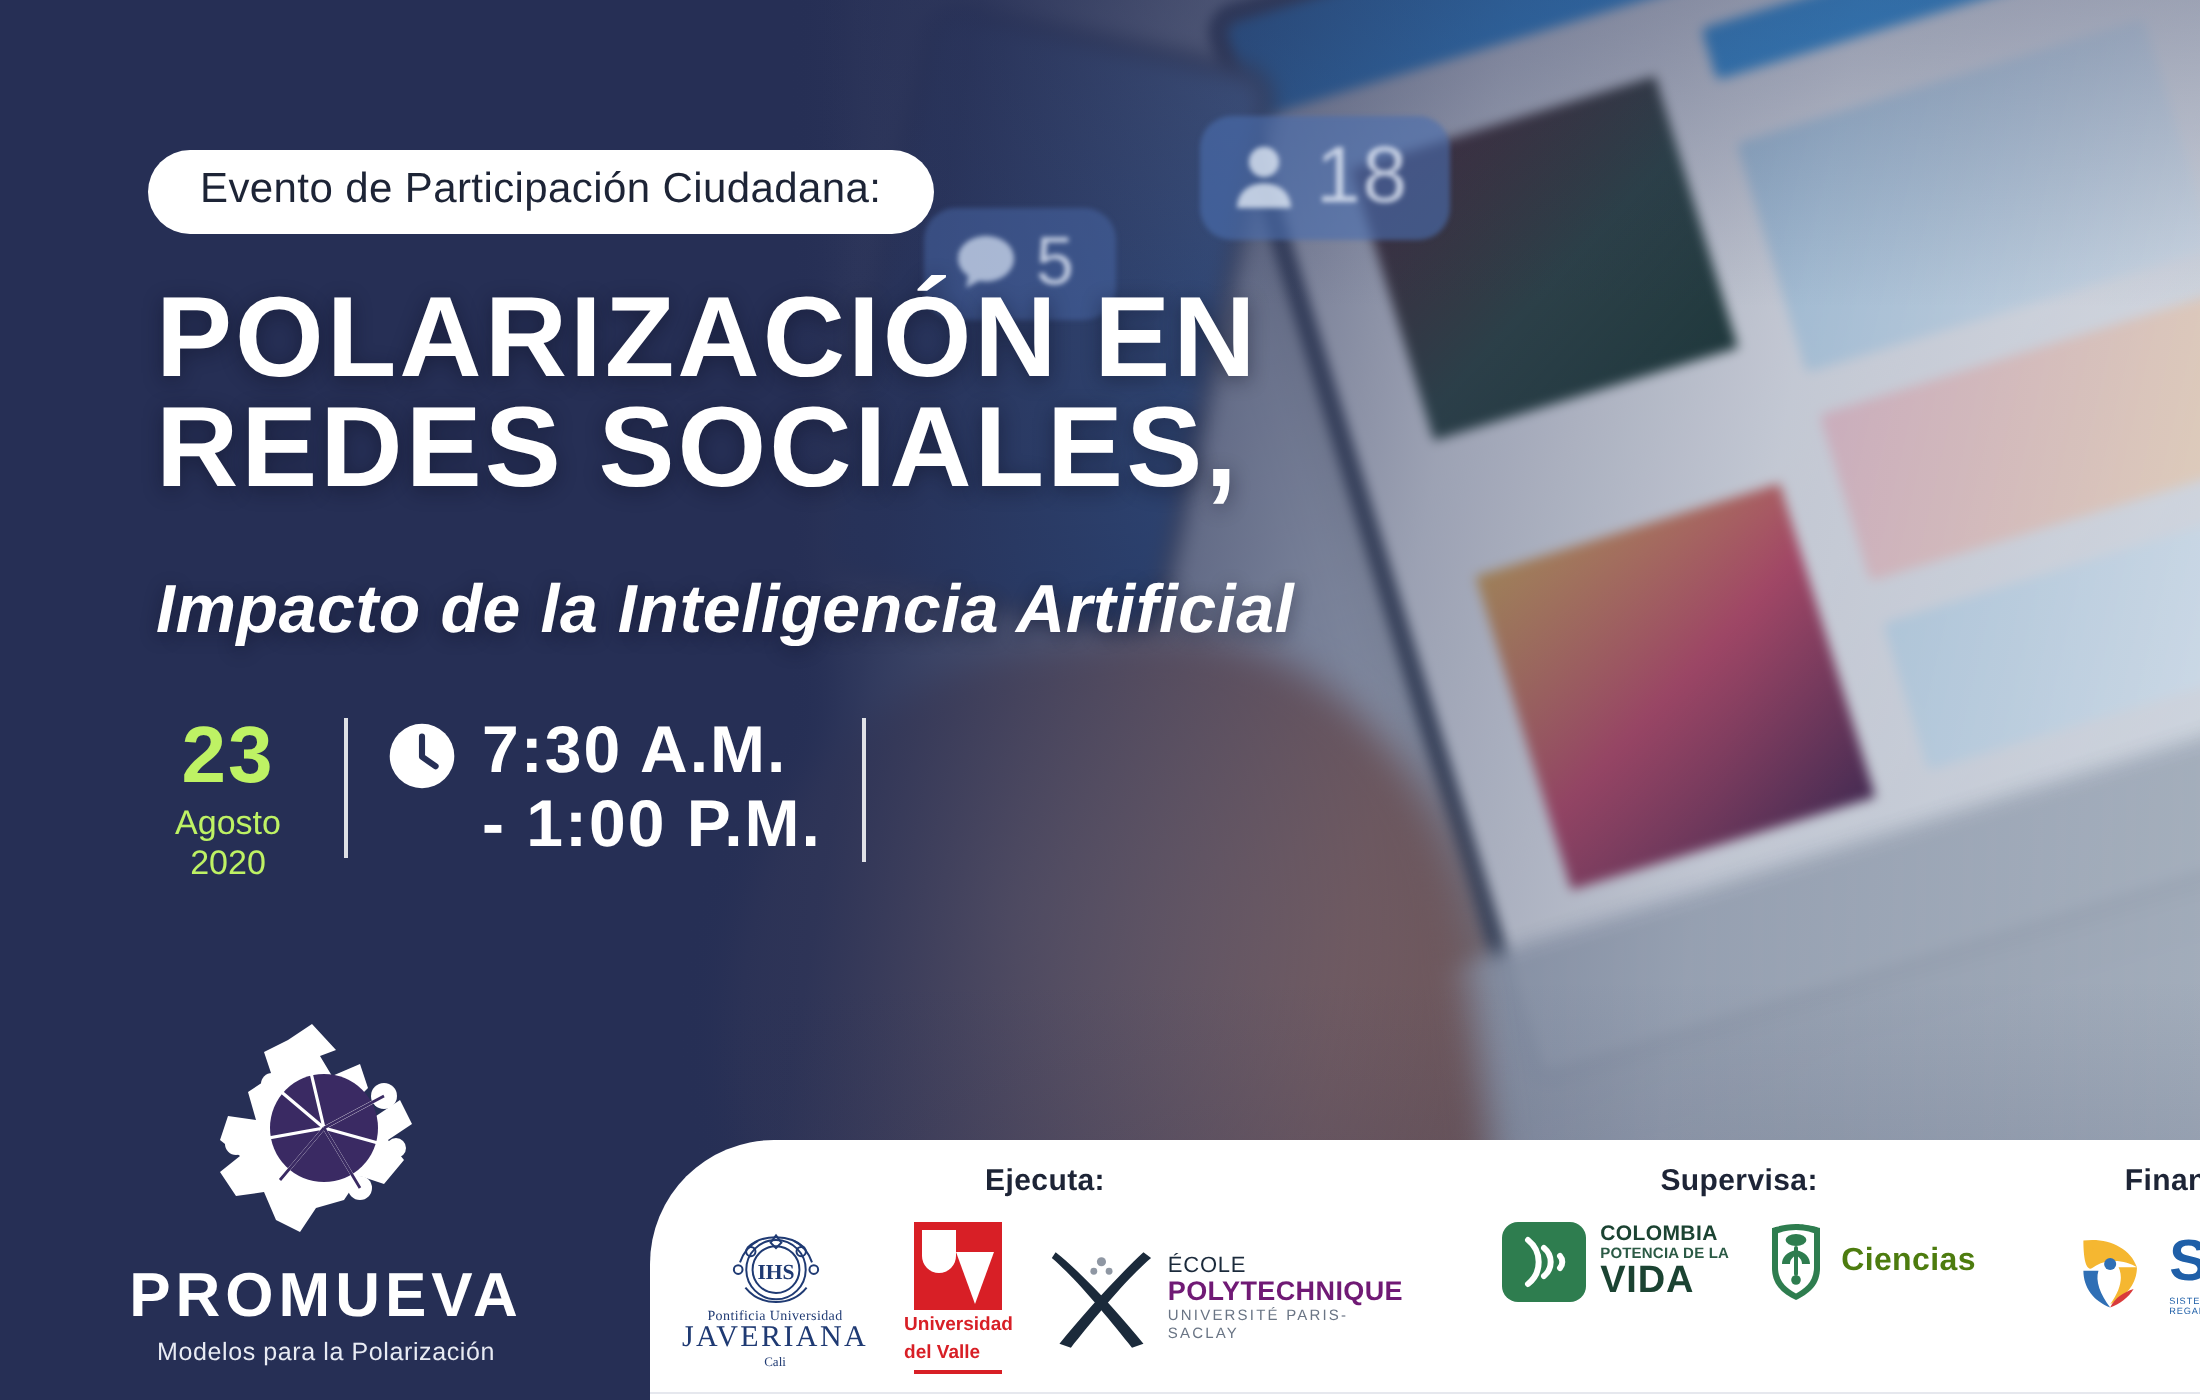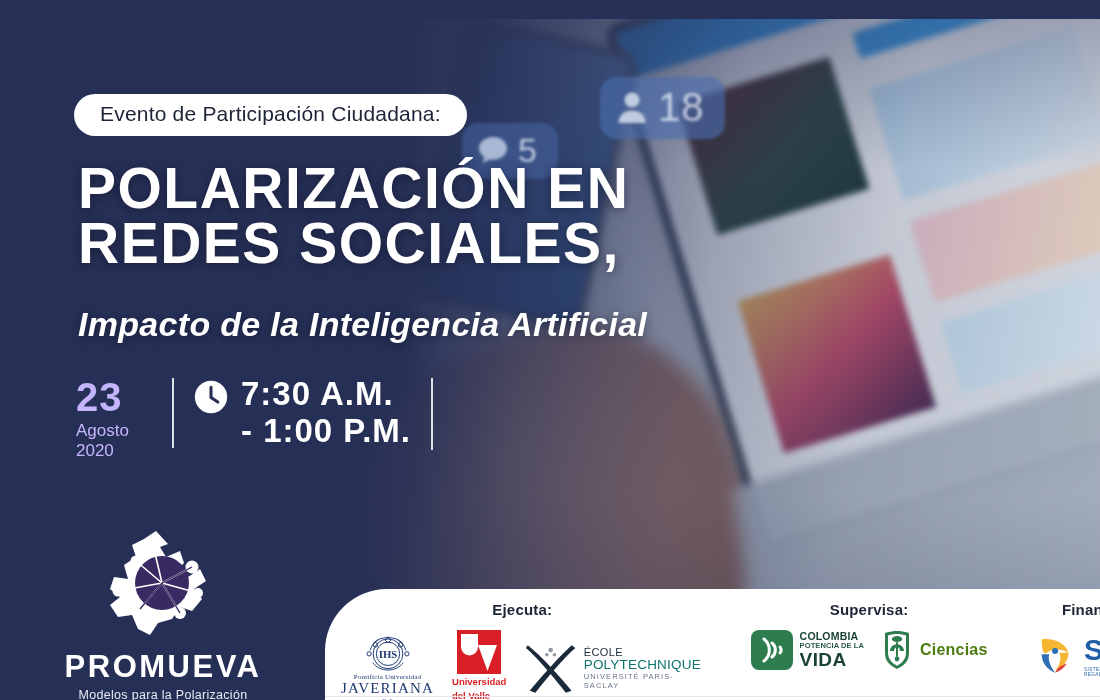--- a/index.html
+++ b/index.html
@@ -2,21 +2,21 @@
 <html><head>
 <meta charset="utf-8">
 <style>
   * { margin:0; padding:0; box-sizing:border-box; }
   html,body { width:1100px; height:700px; overflow:hidden; }
   body {
     font-family:"Liberation Sans", sans-serif;
     background:#262f55;
     position:relative;
   }
-  .poster { position:absolute; inset:0; overflow:hidden; background:#262f55;margin-top:19px; }
+  .poster { position:absolute; inset:0; overflow:hidden; background:#262f55; }
 
   
   .photo { position:absolute; inset:0; overflow:hidden; }
   .photo-base {
     position:absolute; left:38%; top:-6%; width:72%; height:112%;
     background:
       radial-gradient(ellipse 40% 30% at 22% 72%, #b08a7a 0%, #8c6b5e 38%, rgba(140,107,94,0) 72%),
       radial-gradient(ellipse 34% 26% at 52% 88%, #c6a492 0%, rgba(198,164,146,0) 70%),
       linear-gradient(160deg,#dfe4ea 0%, #cdd5de 40%, #aab4c2 70%, #8f9aaa 100%);
     filter:blur(10px);
@@ -105,21 +105,21 @@
 
   .subtitle {
     position:absolute; left:78px; top:286px; width:720px;
     color:#fff; font-size:34px; font-style:italic; font-weight:600;
     letter-spacing:.3px; text-shadow:0 2px 9px rgba(10,14,30,.45);
   }
 
   
   .meta { position:absolute; left:76px; top:357px; display:flex; align-items:flex-start; }
 
-  .date-box { width:76px; color:#c4b5fd; padding-top:2px; }
+  .date-box { width:76px; text-align:center; color:#bef264; padding-top:2px; }
   .date-day { font-size:40px; font-weight:700; line-height:.95; letter-spacing:1px; }
   .date-mon { font-size:17px; line-height:1.15; margin-top:5px; }
   .date-yr  { font-size:17px; line-height:1.15; }
 
   .vline { width:2px; height:70px; background:rgba(255,255,255,.85); margin:2px 20px 0 20px; }
   .vline.tall { height:72px; }
 
   .time-wrap { display:flex; align-items:flex-start; gap:13px; }
   .clock-icon { width:34px; height:34px; flex:none; margin-top:4px; }
   .time-text { color:#fff; font-size:33px; font-weight:700; line-height:1.12; letter-spacing:1px; }
@@ -156,21 +156,21 @@
   .logo-jav .l3 { font-family:"Liberation Serif", serif; font-size:6.5px; color:#1f3a73; }
 
   .logo-uv { }
   .logo-uv .mark { width:44px; height:44px; display:block; margin:0 auto; }
   .logo-uv .t1 { font-size:9.5px; font-weight:700; color:#d81f26; line-height:1.12; margin-top:3px; }
   .logo-uv .rule { width:44px; height:2px; background:#d81f26; margin:3px auto 0 auto; }
 
   .logo-xp { display:flex; align-items:center; gap:6px; }
   .logo-xp .xmark { width:56px; height:54px; }
   .logo-xp .xt1 { font-size:11px; color:#1b2a3b; letter-spacing:.4px; }
-  .logo-xp .xt2 { font-size:13.5px; font-weight:400; color:#0f766e; letter-spacing:.2px; line-height:1.05; }
+  .logo-xp .xt2 { font-size:13.5px; font-weight:700; color:#701a75; letter-spacing:.2px; line-height:1.05; }
   .logo-xp .xt3 { font-size:7.5px; color:#6a7585; letter-spacing:1.1px; }
 
   .logo-cpv { display:flex; align-items:center; gap:7px; }
   .logo-cpv .sq { width:42px; height:40px; }
   .logo-cpv .c1 { font-size:10.5px; font-weight:700; color:#1b4332; letter-spacing:.2px; line-height:1.05; }
   .logo-cpv .c2 { font-size:7.5px; color:#2b5a45; letter-spacing:.1px; line-height:1.15;font-weight:bold; }
   .logo-cpv .c3 { font-size:19px; font-weight:700; color:#1b4332; letter-spacing:.4px; line-height:1; }
 
   .logo-cien { display:flex; align-items:center; gap:8px; }
   .logo-cien .shield { width:30px; height:40px; }

